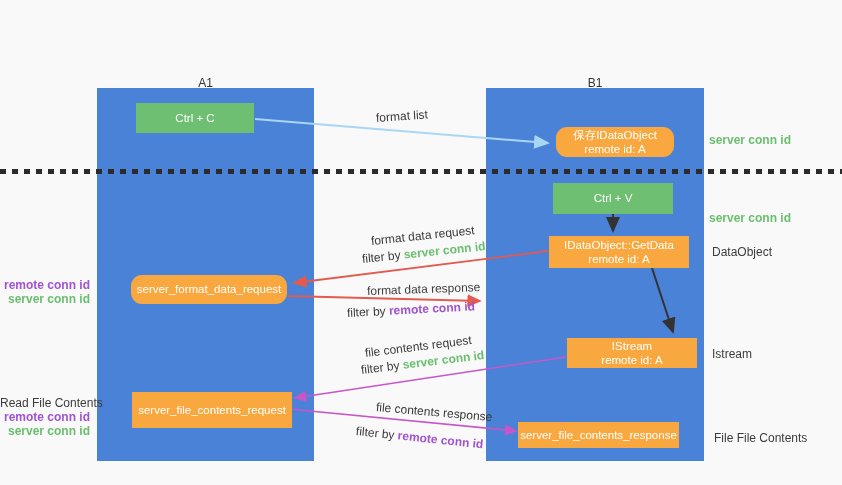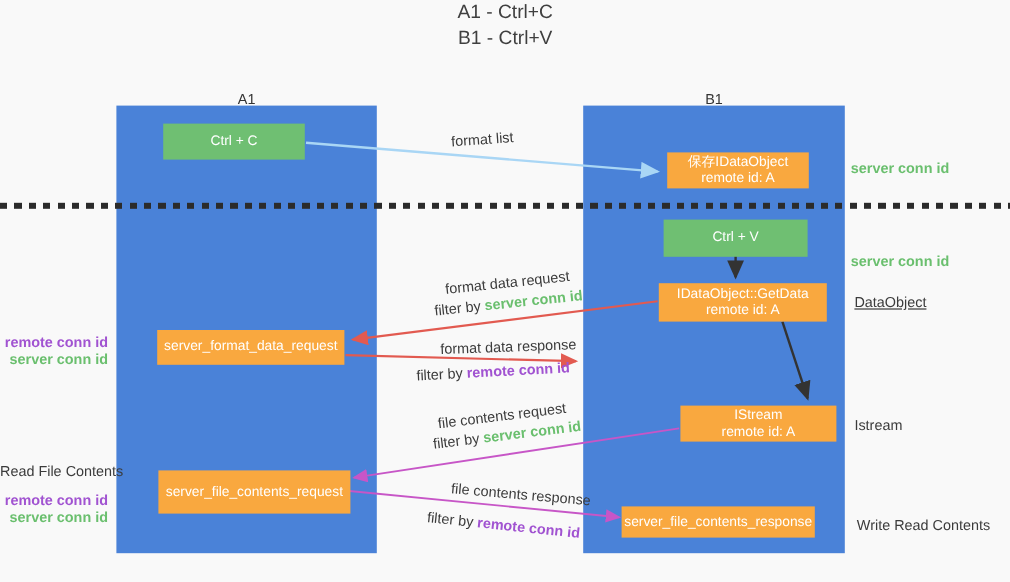--- a/index.html
+++ b/index.html
@@ -25,24 +25,20 @@
 
   .flow{position:absolute;font-size:12px;color:#3b3b3b;white-space:nowrap;transform-origin:left center;}
 
   svg.overlay{position:absolute;left:0;top:0;width:842px;height:485px;pointer-events:none;}
 </style>
 </head>
 <body>
 
 <div id="canvas">
 
-  <div class="title">
-    <div>A1 - Ctrl+C</div>
-    <div>B1 - Ctrl+V</div>
-  </div>
 
   <div class="col-header" style="left:97px;top:57px;width:217px;">
     <div>A1</div>
     <div>remote</div>
   </div>
   <div class="col-header" style="left:486px;top:57px;width:218px;">
     <div>B1</div>
   </div>
 
   <div class="col" style="left:97px;top:88px;width:217px;height:373px;"></div>
@@ -70,57 +66,57 @@
     <line x1="652" y1="268" x2="673" y2="332" stroke="#333333" stroke-width="2" marker-end="url(#m-black)"></line>
     <line x1="548" y1="251" x2="294" y2="283" stroke="#e25a50" stroke-width="1.8" marker-end="url(#m-red)"></line>
     <line x1="288" y1="296" x2="480" y2="301" stroke="#e25a50" stroke-width="1.8" marker-end="url(#m-red)"></line>
     <line x1="566" y1="357" x2="295" y2="398" stroke="#c756c7" stroke-width="1.6" marker-end="url(#m-mag)"></line>
     <line x1="289" y1="409" x2="516" y2="431" stroke="#c756c7" stroke-width="1.6" marker-end="url(#m-mag)"></line>
   </svg>
 
   <div class="node green" style="left:136px;top:103px;width:118px;height:30px;">
     <div>Ctrl + C</div>
   </div>
-  <div class="node orange" style="left:131px;top:275px;width:156px;height:29px;">
+  <div class="node orange" style="left:131px;top:275px;width:156px;height:29px;border-radius:11px;">
     <div>server_format_data_request</div>
   </div>
   <div class="node orange" style="left:132px;top:392px;width:160px;height:36px;">
     <div>server_file_contents_request</div>
   </div>
 
-  <div class="node orange" style="left:556px;top:127px;width:118px;height:30px;">
+  <div class="node orange" style="left:556px;top:127px;width:118px;height:30px;border-radius:11px;">
     <div>保存IDataObject</div>
     <div>remote id: A</div>
   </div>
   <div class="node green" style="left:553px;top:183px;width:120px;height:31px;">
     <div>Ctrl + V</div>
   </div>
   <div class="node orange" style="left:549px;top:236px;width:140px;height:32px;">
     <div>IDataObject::GetData</div>
     <div>remote id: A</div>
   </div>
   <div class="node orange" style="left:567px;top:338px;width:130px;height:30px;">
     <div>IStream</div>
     <div>remote id: A</div>
   </div>
   <div class="node orange" style="left:518px;top:422px;width:161px;height:26px;">
     <div>server_file_contents_response</div>
   </div>
 
   <div class="side right-align purple-b" style="left:0;top:278px;width:90px;">remote conn id</div>
   <div class="side right-align green-b" style="left:0;top:292px;width:90px;">server conn id</div>
-  <div class="side right-align blacktxt" style="left:0;top:386px;width:92px;">Read File Contents</div>
+  <div class="side right-align blacktxt" style="left:0;top:396px;width:92px;">Read File Contents</div>
   <div class="side right-align purple-b" style="left:0;top:410px;width:90px;">remote conn id</div>
   <div class="side right-align green-b" style="left:0;top:424px;width:90px;">server conn id</div>
 
   <div class="side green-b" style="left:709px;top:133px;">server conn id</div>
   <div class="side green-b" style="left:709px;top:211px;">server conn id</div>
-  <div class="side blacktxt" style="left:712px;top:245px;text-decoration:underline;">DataObject</div>
+  <div class="side blacktxt" style="left:712px;top:245px;">DataObject</div>
   <div class="side blacktxt" style="left:712px;top:347px;">Istream</div>
-  <div class="side blacktxt" style="left:714px;top:431px;">Write Read Contents</div>
+  <div class="side blacktxt" style="left:714px;top:431px;">File File Contents</div>
 
   <div class="flow" style="left:376px;top:111px;transform:rotate(-4deg);">format list</div>
 
   <div class="flow" style="left:371px;top:234px;transform:rotate(-6deg);">format data request</div>
   <div class="flow" style="left:362px;top:252px;transform:rotate(-6deg);"><span>filter by </span><span class="green-b">server conn id</span></div>
 
   <div class="flow" style="left:367px;top:284px;transform:rotate(-2deg);">format data response</div>
   <div class="flow" style="left:347px;top:306px;transform:rotate(-3deg);"><span>filter by </span><span class="purple-b">remote conn id</span></div>
 
   <div class="flow" style="left:365px;top:346px;transform:rotate(-7deg);">file contents request</div>

